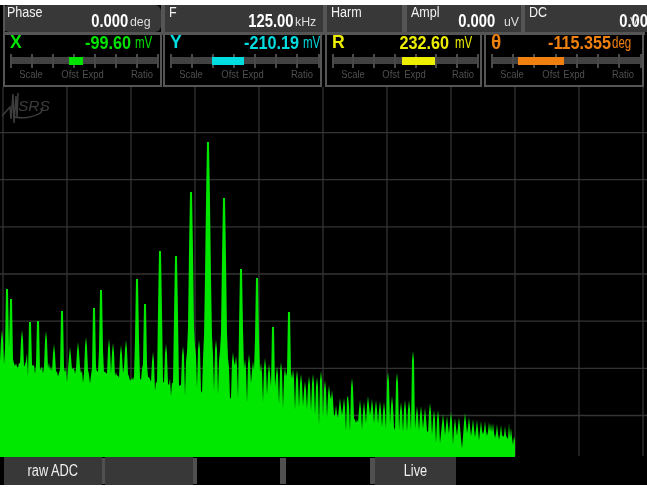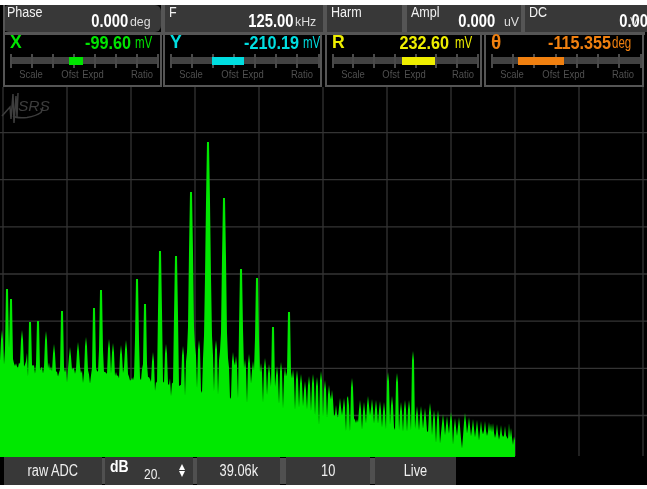--- a/index.html
+++ b/index.html
@@ -165,31 +165,19 @@
 <path d="M2,30 L10,21 L11,33 L13,8 L14,37 L16,10 L17,31 L18,7"></path>
 <path d="M13,30 Q17,32.5 27,31.5 Q36,30 41,26.5 L43,21"></path>
 </g>
 <text x="18" y="25" font-family="Liberation Sans" font-style="italic" font-size="15.5" fill="#3d3d3d">SRS</text>
 </svg>
 <div class="btn" style="left:4px;width:97.5px;">
 <div class="btxt">raw ADC</div>
 </div>
 <div class="btn" style="left:105px;width:87.5px;">
 </div>
-<div class="btn" style="left:196.5px;width:83.7px;">
-<div class="btxt">39.06k</div>
-</div>
-<div class="btn" style="left:285.6px;width:84.4px;">
-<div class="btxt">10</div>
-</div>
 <div class="btn" style="left:375px;width:81px;">
 <div class="btxt">Live</div>
-</div>
-<div style="position:absolute;left:105px;top:457px;width:87.5px;height:27.5px;">
-<span style="position:absolute;left:5px;top:0px;font-size:16.5px;font-weight:bold;color:#fff;transform:scaleX(0.85);transform-origin:0 0;">dB</span>
-<span style="position:absolute;left:38.5px;top:7.6px;font-size:15px;color:#f0f0f0;transform:scaleX(0.8);transform-origin:0 0;">20.</span>
-<span style="position:absolute;left:74.4px;top:7.3px;width:0;height:0;border-left:3.3px solid transparent;border-right:3.3px solid transparent;border-bottom:6px solid #fff;"></span>
-<span style="position:absolute;left:74.4px;top:14.3px;width:0;height:0;border-left:3.3px solid transparent;border-right:3.3px solid transparent;border-top:6px solid #fff;"></span>
 </div>
 <div class="bsep" style="left:101.5px;width:3.5px;"></div>
 <div class="bsep" style="left:192.5px;width:4px;"></div>
 <div class="bsep" style="left:280.2px;width:5.4px;"></div>
 <div class="bsep" style="left:370px;width:5px;"></div>
 </div>
 </body></html>

